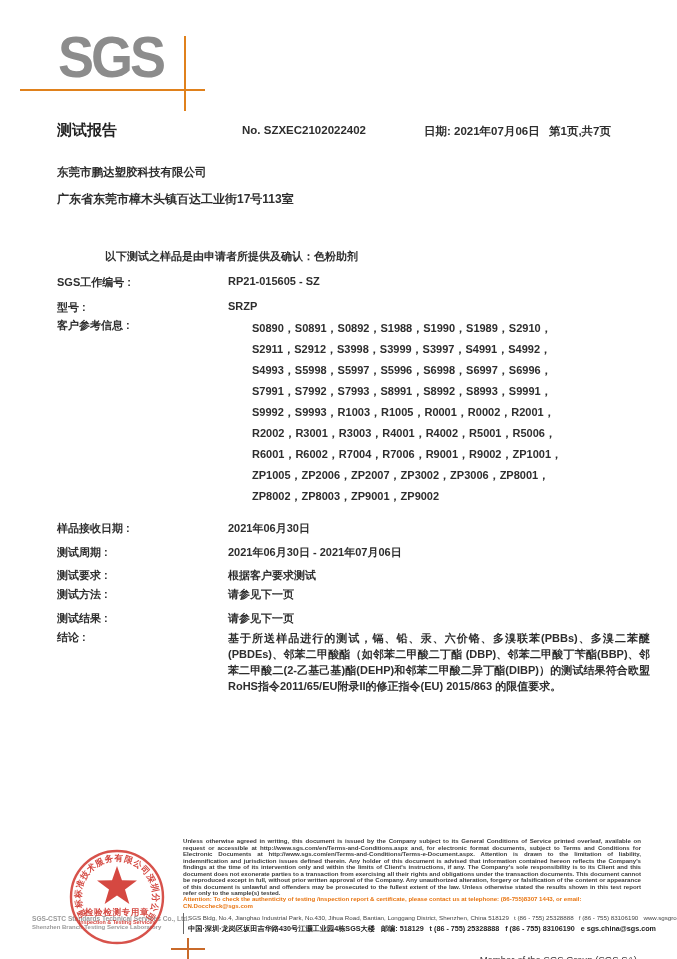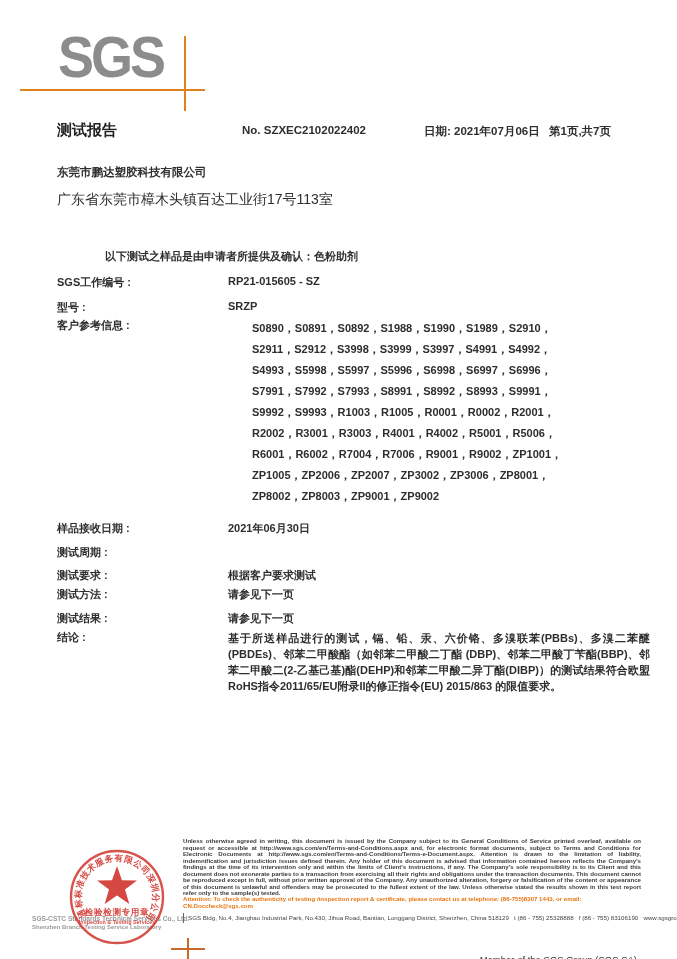--- a/index.html
+++ b/index.html
@@ -19,21 +19,21 @@
   }
   .crop-h { position:absolute; left:20px; top:89px; width:185px; height:2px; background:#e0811c; }
   .crop-v { position:absolute; left:184px; top:36px; width:2px; height:75px; background:#e0811c; }
   
   .hdr-title { position:absolute; left:57px; top:121px; font-size:15px; font-weight:700; color:#222; }
   .hdr-no    { position:absolute; left:242px; top:124px; font-size:11.5px; font-weight:700; }
   .hdr-date  { position:absolute; left:424px; top:124px; font-size:11.5px; font-weight:700; }
   .hdr-page  { position:absolute; left:549px; top:124px; font-size:11.5px; font-weight:700; }
   
   .company { position:absolute; left:57px; top:165px; font-size:11.5px; font-weight:700; }
-  .addr    { position:absolute; left:57px; top:191px; font-size:14px; font-weight:400; }
+  .addr    { position:absolute; left:57px; top:191px; font-size:12px; font-weight:700; }
   
   .row { position:absolute; left:57px; display:flex; font-size:11px; font-weight:700; }
   .row .lbl { width:171px; flex:none; }
   .row .val { flex:none; }
   .intro { position:absolute; left:57px; top:249px; font-size:11px; font-weight:700;padding-left:48px; }
   .pre-lines { white-space:pre-line; line-height:21px;margin-left:24px; }
   .conclusion-val { width:422px; line-height:16px; text-align:justify; }
   
   .legal {
     position:absolute; left:183px; top:838px; width:458px;
@@ -105,20 +105,21 @@
 ZP8002，ZP8003，ZP9001，ZP9002</span>
   </div>
 
   <div class="row" style="top:521px">
     <span class="lbl">样品接收日期 :</span>
     <span class="val">2021年06月30日</span>
   </div>
 
   <div class="row" style="top:545px">
     <span class="lbl">测试周期 :</span>
+    <span class="val">2021年06月30日 - 2021年07月06日</span>
   </div>
 
   <div class="row" style="top:568px">
     <span class="lbl">测试要求 :</span>
     <span class="val">根据客户要求测试</span>
   </div>
 
   <div class="row" style="top:587px">
     <span class="lbl">测试方法 :</span>
     <span class="val">请参见下一页</span>
@@ -151,19 +152,20 @@
       <text x="57" y="68" text-anchor="middle" font-size="8.6" font-weight="bold" fill="#d0342c" opacity="0.9" letter-spacing="0.6">检验检测专用章</text>
       <text x="57" y="77" text-anchor="middle" font-size="5.4" font-weight="bold" fill="#d0342c" opacity="0.9">Inspection &amp; Testing Services</text>
     </svg>
   </div>
 
   <div class="legal">Unless otherwise agreed in writing, this document is issued by the Company subject to its General Conditions of Service printed overleaf, available on request or accessible at http://www.sgs.com/en/Terms-and-Conditions.aspx and, for electronic format documents, subject to Terms and Conditions for Electronic Documents at http://www.sgs.com/en/Terms-and-Conditions/Terms-e-Document.aspx. Attention is drawn to the limitation of liability, indemnification and jurisdiction issues defined therein. Any holder of this document is advised that information contained hereon reflects the Company's findings at the time of its intervention only and within the limits of Client's instructions, if any. The Company's sole responsibility is to its Client and this document does not exonerate parties to a transaction from exercising all their rights and obligations under the transaction documents. This document cannot be reproduced except in full, without prior written approval of the Company. Any unauthorized alteration, forgery or falsification of the content or appearance of this document is unlawful and offenders may be prosecuted to the fullest extent of the law. Unless otherwise stated the results shown in this test report refer only to the sample(s) tested.</div>
   <div class="attention">Attention: To check the authenticity of testing /inspection report &amp; certificate, please contact us at telephone: (86-755)8307 1443, or email: CN.Doccheck@sgs.com</div>
 
   <div class="addr-block">
     <div class="addr-en">SGS Bldg, No.4, Jianghao Industrial Park, No.430, Jihua Road, Bantian, Longgang District, Shenzhen, China 518129   t (86 - 755) 25328888   f (86 - 755) 83106190   www.sgsgroup.com.cn</div>
+    <div class="addr-cn">中国·深圳·龙岗区坂田吉华路430号江灏工业园4栋SGS大楼   邮编: 518129   t (86 - 755) 25328888   f (86 - 755) 83106190   e sgs.china@sgs.com</div>
   </div>
 
   <div class="member">Member of the SGS Group (SGS SA)</div>
   <div class="crop-v2"></div>
   <div class="crop-h2"></div>
 
 </div>
 
 </body></html>

